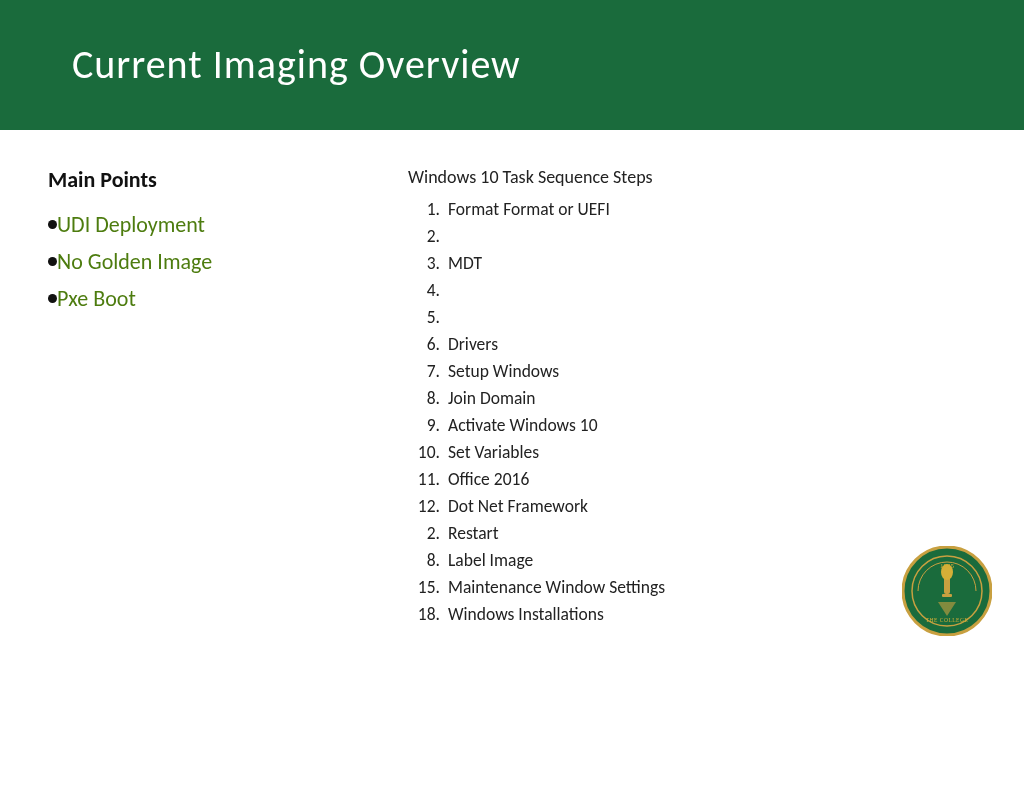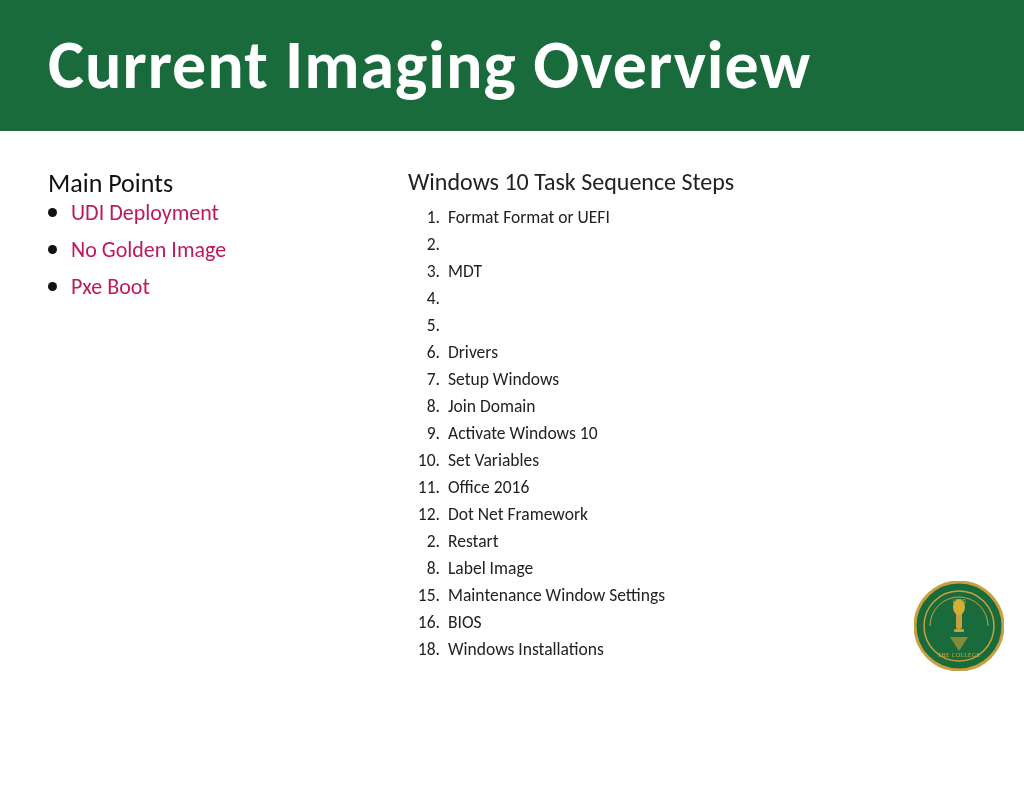--- a/index.html
+++ b/index.html
@@ -12,65 +12,66 @@
     }
     .header {
       background-color: #1a6b3c;
       padding: 28px 48px 28px 48px;
       min-height: 130px;
       display: flex;
       align-items: center;
     }
     .header-title {
       color: #ffffff;
-      font-size: 68px;
-      font-weight: 700;
+      font-size: 40px;
+      font-weight: 400;
       letter-spacing: 1px;
       line-height: 1.1;
+      margin-left: 24px;
     }
     .content {
       display: flex;
       flex-direction: row;
       padding: 36px 48px 24px 48px;
       gap: 40px;
     }
     .left-panel {
       flex: 0 0 320px;
       min-width: 280px;
     }
     .main-points-title {
-      font-size: 26px;
-      font-weight: 400;
+      font-size: 22px;
+      font-weight: 700;
       color: #111;
+      margin-bottom: 18px;
     }
     .bullet-list {
       list-style: none;
       padding: 0;
     }
     .bullet-list li {
       font-size: 22px;
-      color: #be185d;
+      color: #4d7c0f;
       margin-bottom: 10px;
       display: flex;
       align-items: center;
-      gap: 14px;
     }
     .bullet-dot {
       width: 9px;
       height: 9px;
       background: #111;
       border-radius: 50%;
       flex-shrink: 0;
       display: inline-block;
     }
     .right-panel {
       flex: 1;
     }
     .steps-title {
-      font-size: 24px;
+      font-size: 18px;
       color: #222;
       margin-bottom: 10px;
     }
     .steps-list {
       list-style: none;
       padding: 0;
     }
     .steps-list li {
       font-size: 17.5px;
       color: #222;
@@ -82,21 +83,21 @@
     .step-num {
       display: inline-block;
       min-width: 32px;
       text-align: right;
       margin-right: 8px;
       flex-shrink: 0;
     }
     .logo-area {
       position: absolute;
       bottom: 18px;
-      right: 20px;
+      right: 32px;
       width: 90px;
       height: 90px;
     }
     
     .logo-svg {
       width: 90px;
       height: 90px;
     }
   </style>
 </head>
@@ -180,24 +181,20 @@
         </li>
       <li>
           <span class="step-num">8.</span>
           <span>Label Image</span>
         </li>
       <li>
           <span class="step-num">15.</span>
           <span>Maintenance Window Settings</span>
         </li>
       <li>
-          <span class="step-num">16.</span>
-          <span>BIOS</span>
-        </li>
-      <li>
           <span class="step-num">18.</span>
           <span>Windows Installations</span>
         </li>
     </ol>
   </div>
 
   <div class="logo-area">
     <svg class="logo-svg" viewBox="0 0 90 90" xmlns="http://www.w3.org/2000/svg">
 
       <circle cx="45" cy="45" r="44" fill="#1a6b3c" stroke="#c8a040" stroke-width="3"></circle>

